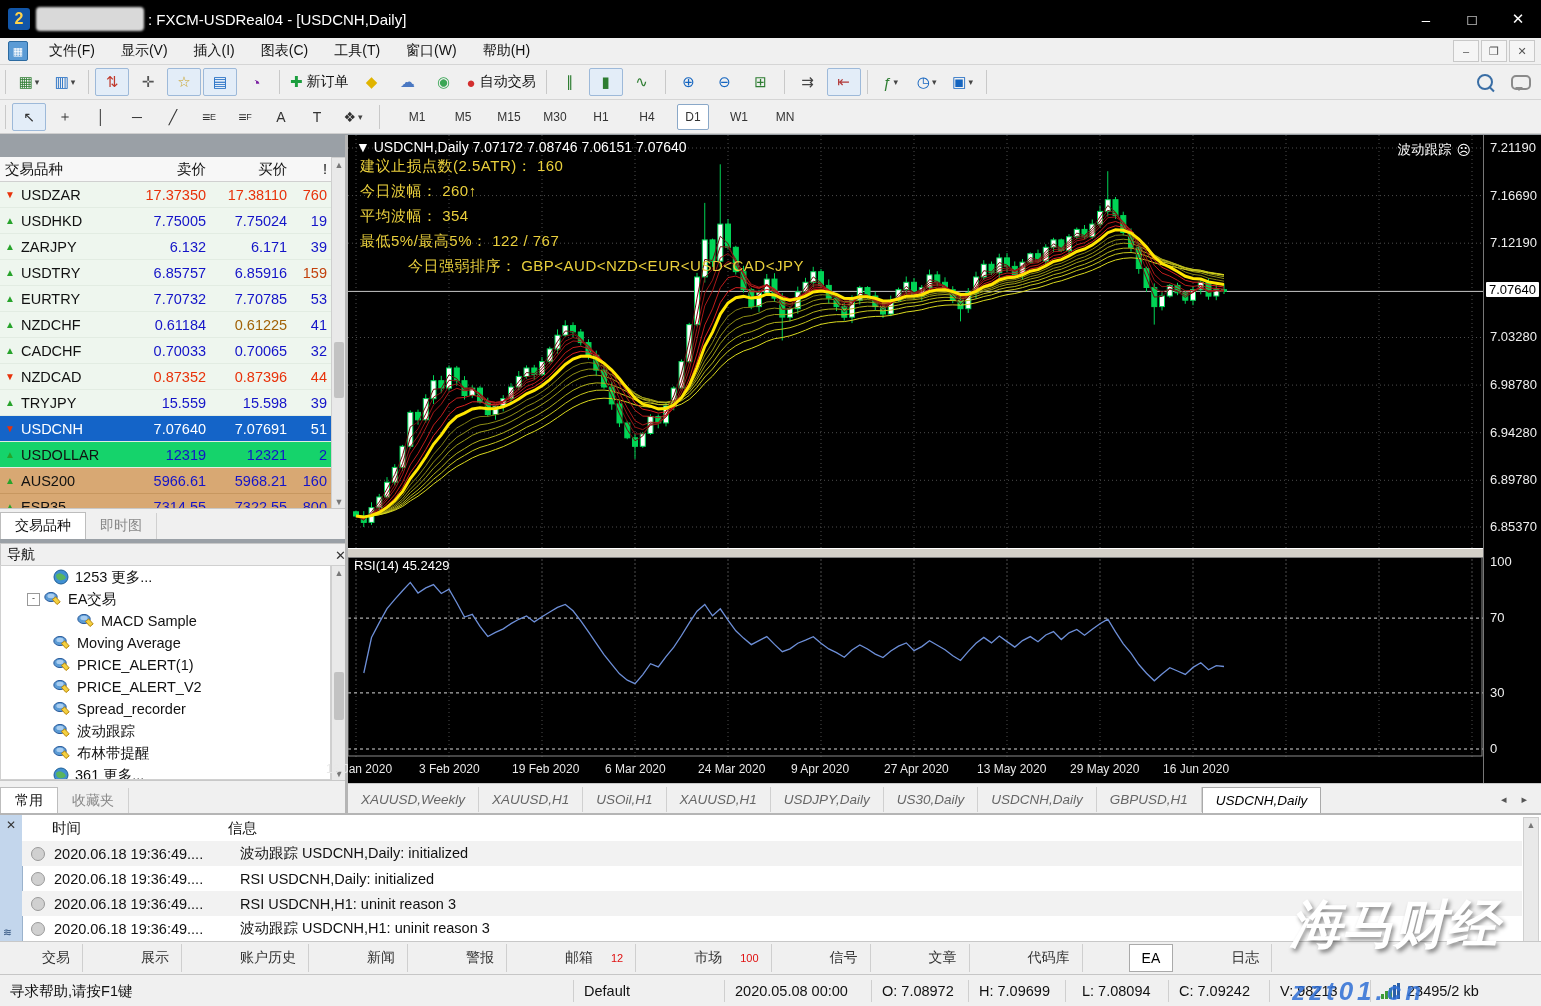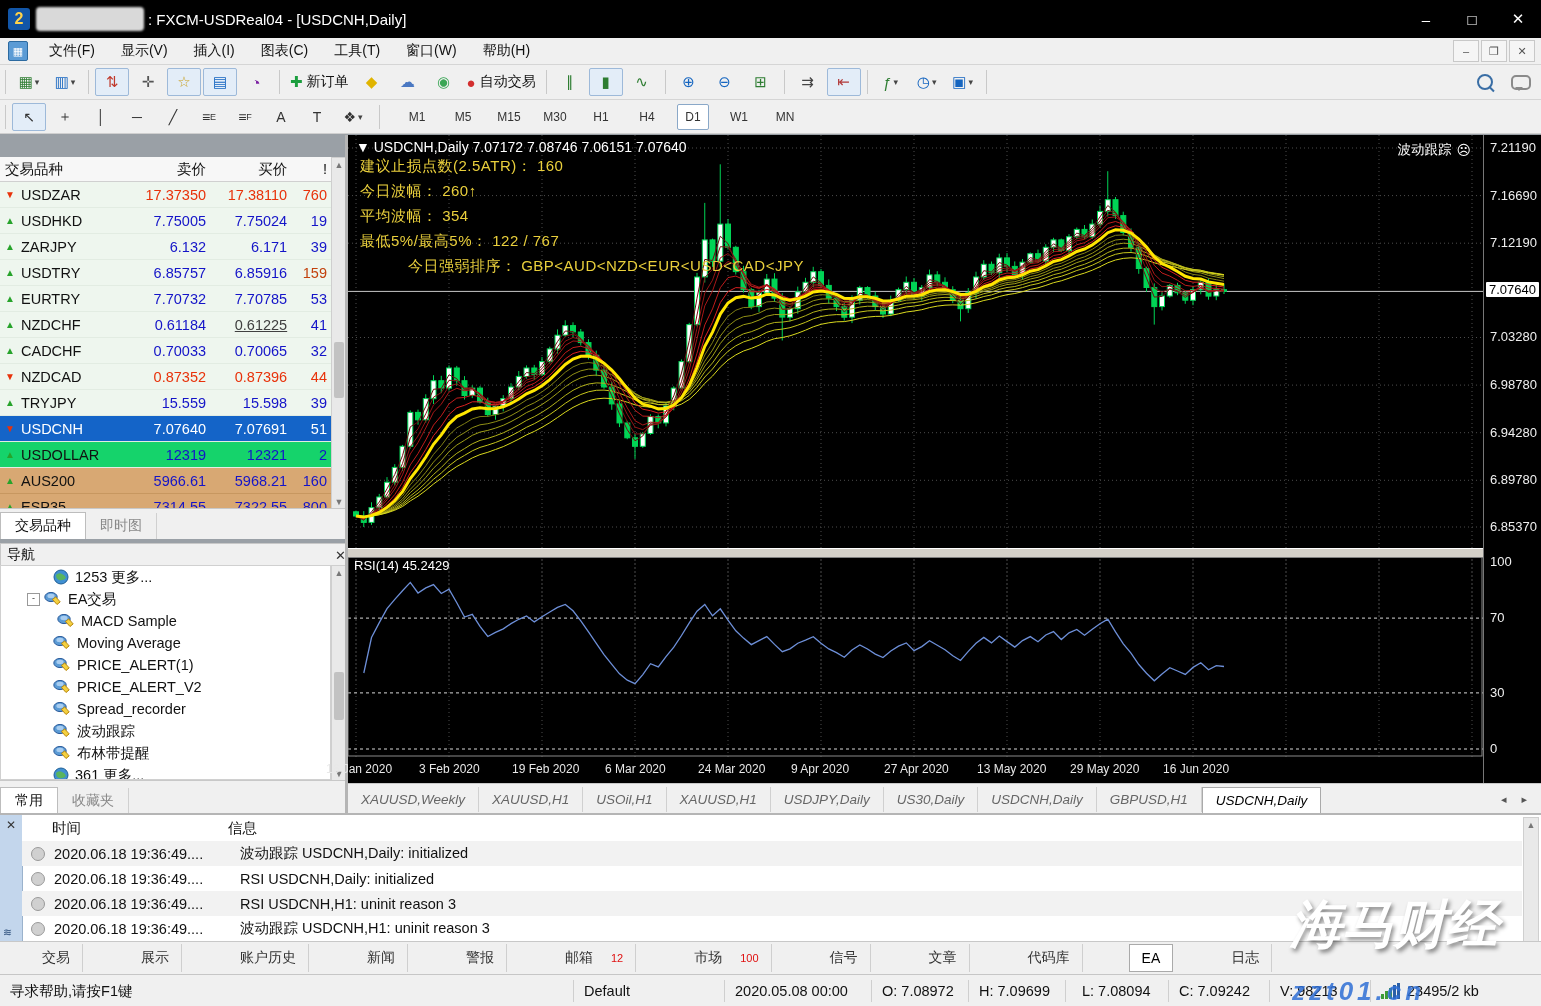--- a/index.html
+++ b/index.html
@@ -331,21 +331,21 @@
       <span class="c-sell" style="color: rgb(20, 20, 200);">7.70732</span>
       <span class="c-buy" style="color: rgb(20, 20, 200);">7.70785</span>
       <span class="c-spr" style="color: rgb(20, 20, 200);">53</span>
     </div>
     <div class="mw-row">
       <span class="c-sym">
         <span class="mw-arrow" style="color: rgb(39, 163, 43);">▲</span>
         <span style="color: rgb(17, 17, 17);">NZDCHF</span>
       </span>
       <span class="c-sell" style="color: rgb(20, 20, 200);">0.61184</span>
-      <span class="c-buy" style="color: #404040; text-decoration: underline;">0.61225</span>
+      <span class="c-buy" style="color: #a16207;">0.61225</span>
       <span class="c-spr" style="color: rgb(20, 20, 200);">41</span>
     </div>
     <div class="mw-row">
       <span class="c-sym">
         <span class="mw-arrow" style="color: rgb(39, 163, 43);">▲</span>
         <span style="color: rgb(17, 17, 17);">CADCHF</span>
       </span>
       <span class="c-sell" style="color: rgb(20, 20, 200);">0.70033</span>
       <span class="c-buy" style="color: rgb(20, 20, 200);">0.70065</span>
       <span class="c-spr" style="color: rgb(20, 20, 200);">32</span>
@@ -433,21 +433,21 @@
       <span class="nav-exp">-</span>
       <span style="margin-right: 6px; display: inline-flex;">
         <svg width="18" height="15" viewBox="0 0 18 15">
           <ellipse cx="7" cy="5" rx="6.2" ry="4.6" fill="#5b9bd5" stroke="#2a5a9a"></ellipse>
           <ellipse cx="7" cy="4" rx="3.6" ry="2.2" fill="#a8cdf0"></ellipse>
           <path d="M8.5 7.5 l4.5 5 l3.2 -2.6 l-4.5 -5 z" fill="#f4d03f" stroke="#b8860b"></path>
         </svg>
       </span>
       <span>EA交易</span>
     </div>
-    <div class="nav-item" style="padding-left: 56px;">
+    <div class="nav-item" style="padding-left: 76px;">
       <span style="margin-right: 6px; display: inline-flex;">
         <svg width="18" height="15" viewBox="0 0 18 15">
           <ellipse cx="7" cy="5" rx="6.2" ry="4.6" fill="#5b9bd5" stroke="#2a5a9a"></ellipse>
           <ellipse cx="7" cy="4" rx="3.6" ry="2.2" fill="#a8cdf0"></ellipse>
           <path d="M8.5 7.5 l4.5 5 l3.2 -2.6 l-4.5 -5 z" fill="#f4d03f" stroke="#b8860b"></path>
         </svg>
       </span>
       <span>MACD Sample</span>
     </div>
     <div class="nav-item" style="padding-left: 52px;">

